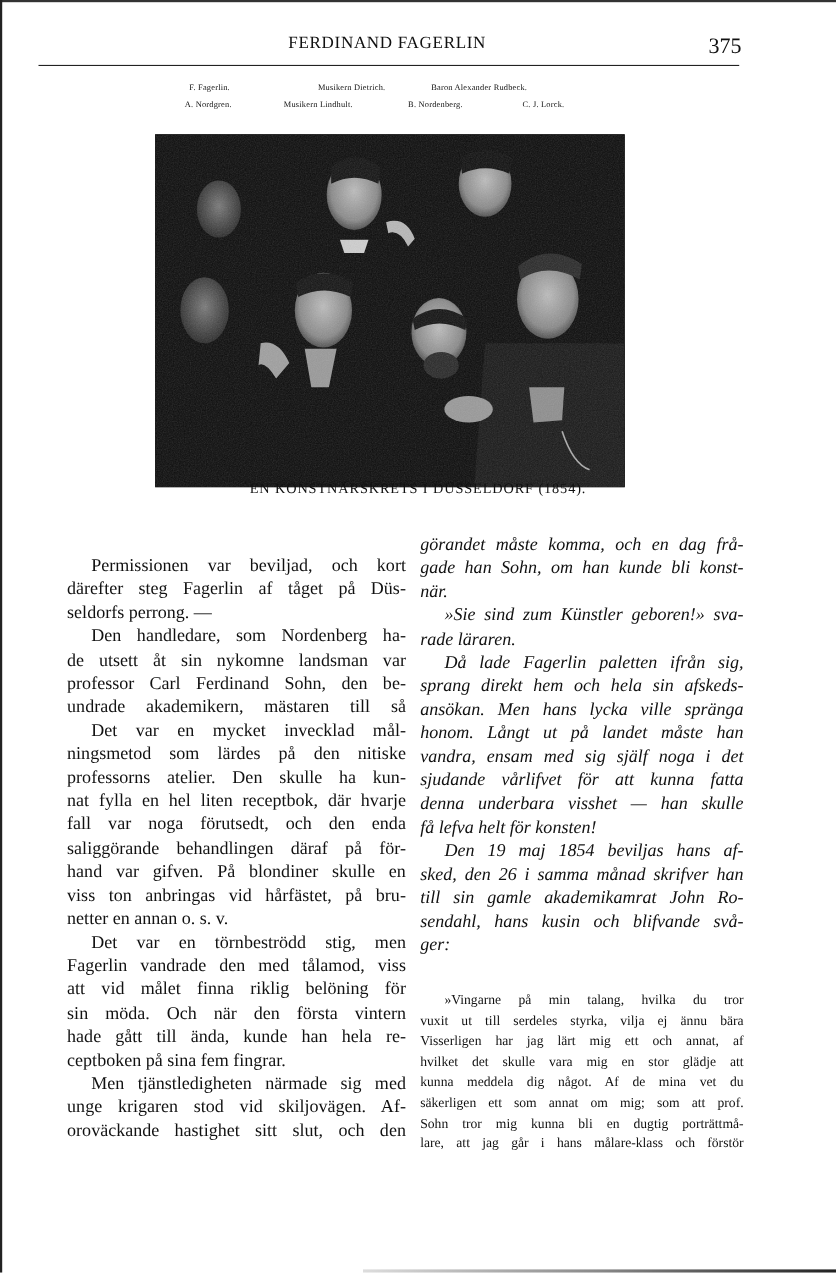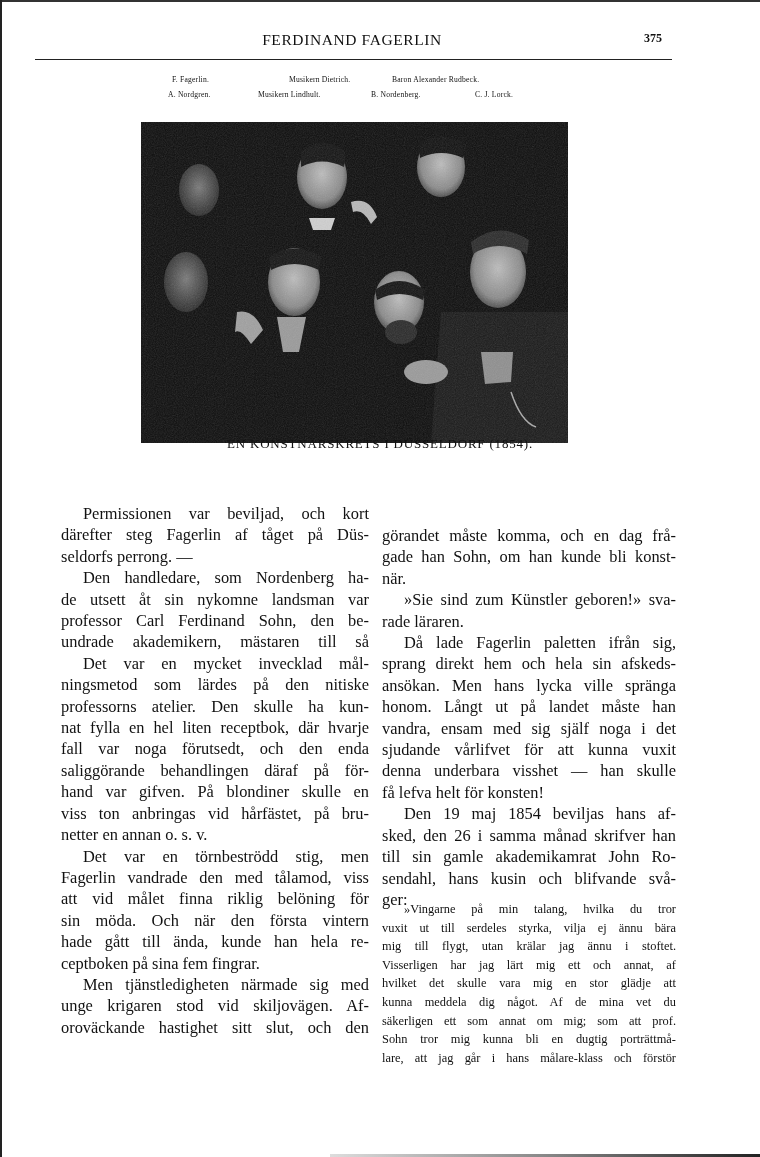--- a/index.html
+++ b/index.html
@@ -9,21 +9,21 @@
     }
     .abs { position: absolute; }
     .edge-left { left: 0; top: 0; width: 2px; height: 1157px; background: #222; }
     .edge-top { left: 0; top: 0; width: 760px; height: 2px; background: #333; }
     .edge-bottom { left: 330px; top: 1154px; width: 430px; height: 3px; background: linear-gradient(90deg, #ddd, #888 50%, #222); }
 
     .running-head {
       top: 31px; left: 0; width: 704px; text-align: center;
       font-size: 15.5px; letter-spacing: 0.6px;
     }
-    .page-number { top: 31px; left: 644px; font-size: 12px; font-weight: bold; }
+    .page-number { top: 31px; left: 644px; font-size: 20px; }
     .head-rule { top: 59px; left: 35px; width: 637px; height: 1px; background: #222; }
 
     .names { font-size: 7.6px; letter-spacing: 0.2px; white-space: nowrap; }
 
     .photo {
       left: 141px; top: 122px; width: 427px; height: 321px;
       background: #0b0b0b; overflow: hidden;
     }
     .photo svg { display: block; }
 
@@ -32,21 +32,21 @@
       font-size: 13px; letter-spacing: 0.8px;
     }
 
     .col {
       font-size: 16.4px; line-height: 21.4px; text-align: justify;
     }
     .col .line { display: block; text-align: justify; text-align-last: justify; white-space: nowrap; }
     .col .line.last { text-align-last: left; }
     .col .line.indent { padding-left: 22px; }
     .left-col { left: 37px; top: 503px; width: 308px; margin-left: 24px; }
-    .right-col { left: 382px; top: 525px; width: 294px; }
+    .right-col { left: 382px; top: 484px; width: 294px; font-style: italic; }
 
     .quote {
       left: 382px; top: 900px; width: 294px;
       font-size: 12.4px; line-height: 18.6px;
     }
     .quote .line { display: block; text-align: justify; text-align-last: justify; white-space: nowrap; }
     .quote .line.indent { padding-left: 22px; }
   </style>
 </head>
 <body>
@@ -153,33 +153,32 @@
   <span class="line">görandet måste komma, och en dag frå-</span>
   <span class="line">gade han Sohn, om han kunde bli konst-</span>
   <span class="line last">när.</span>
   <span class="line indent">»Sie sind zum Künstler geboren!» sva-</span>
   <span class="line last">rade läraren.</span>
   <span class="line indent">Då lade Fagerlin paletten ifrån sig,</span>
   <span class="line">sprang direkt hem och hela sin afskeds-</span>
   <span class="line">ansökan. Men hans lycka ville spränga</span>
   <span class="line">honom. Långt ut på landet måste han</span>
   <span class="line">vandra, ensam med sig själf noga i det</span>
-  <span class="line">sjudande vårlifvet för att kunna vuxit</span>
+  <span class="line">sjudande vårlifvet för att kunna fatta</span>
   <span class="line">denna underbara visshet — han skulle</span>
   <span class="line last">få lefva helt för konsten!</span>
   <span class="line indent">Den 19 maj 1854 beviljas hans af-</span>
   <span class="line">sked, den 26 i samma månad skrifver han</span>
   <span class="line">till sin gamle akademikamrat John Ro-</span>
   <span class="line">sendahl, hans kusin och blifvande svå-</span>
   <span class="line last">ger:</span>
 </div>
 
 <div class="abs quote">
   <span class="line indent">»Vingarne på min talang, hvilka du tror</span>
   <span class="line">vuxit ut till serdeles styrka, vilja ej ännu bära</span>
-  <span class="line">mig till flygt, utan krälar jag ännu i stoftet.</span>
   <span class="line">Visserligen har jag lärt mig ett och annat, af</span>
   <span class="line">hvilket det skulle vara mig en stor glädje att</span>
   <span class="line">kunna meddela dig något. Af de mina vet du</span>
   <span class="line">säkerligen ett som annat om mig; som att prof.</span>
   <span class="line">Sohn tror mig kunna bli en dugtig porträttmå-</span>
   <span class="line">lare, att jag går i hans målare-klass och förstör</span>
 </div>
 
 </body></html>

